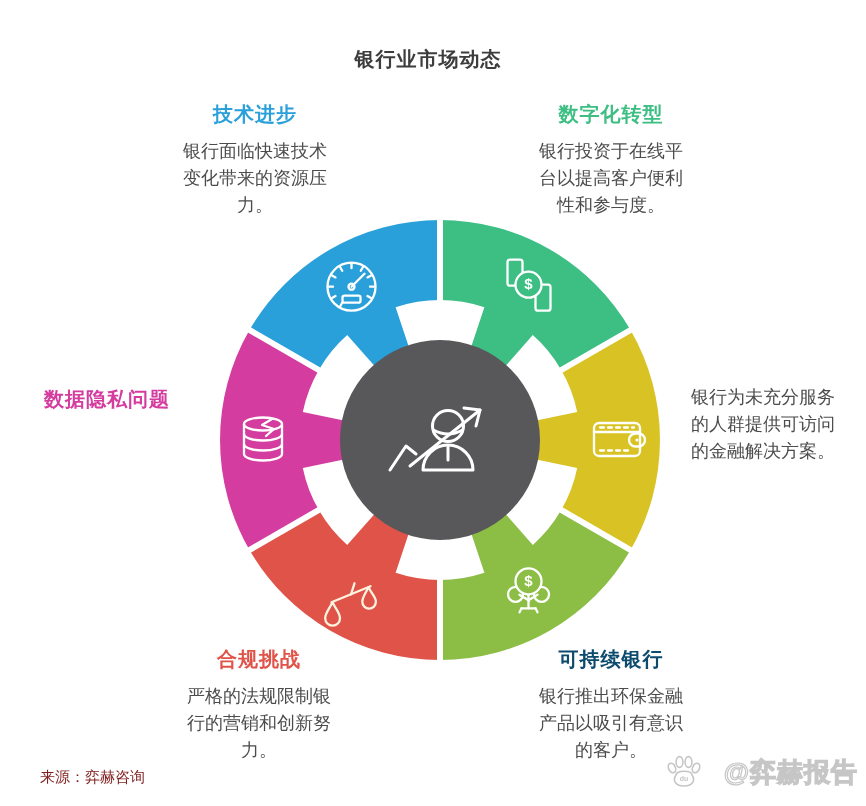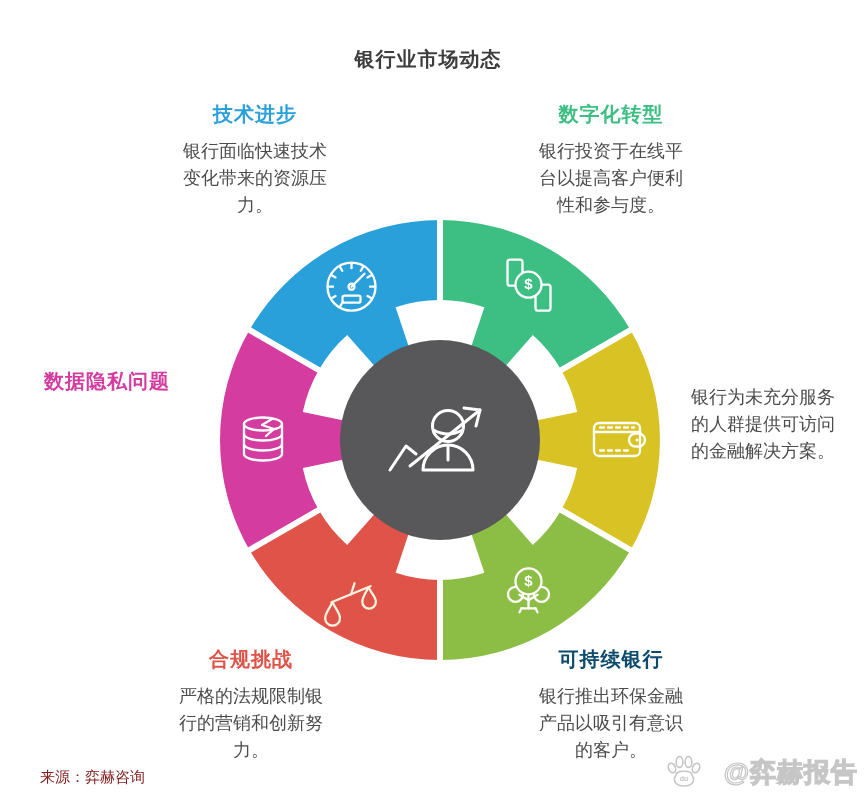--- a/index.html
+++ b/index.html
@@ -11,22 +11,22 @@
   .title{
     position:absolute;left:0;top:46px;width:856px;text-align:center;
     font-size:20px;font-weight:bold;color:#3d3d3d;letter-spacing:1px;
   }
   .section{position:absolute;width:150px;text-align:center;}
   .section h3{margin:0 0 10px 0;font-size:20px;font-weight:bold;letter-spacing:1px;}
   .section p{margin:0;font-size:18px;line-height:27px;color:#4c4c4c;}
   .sec-tech{left:180px;top:101px;}
   .sec-digital{left:536px;top:101px;}
   .sec-inclusion{left:688px;top:384px;}
-  .sec-privacy{left:32px;top:368px;}
-  .sec-compliance{left:176px;top:646px;}
+  .sec-privacy{left:32px;top:386px;}
+  .sec-compliance{left:184px;top:646px;}
   .sec-sustainable{left:536px;top:646px;}
   .wheel-wrap{position:absolute;left:205px;top:205px;width:470px;height:470px;}
   .source-note{position:absolute;left:40px;top:768px;font-size:15px;color:#7f1d1d;}
   .watermark{
     position:absolute;right:8px;top:752px;display:flex;align-items:center;gap:20px;
   }
   .watermark-text{
     font-size:26px;font-weight:bold;color:transparent;
     -webkit-text-stroke:1.2px #c6c6c6;letter-spacing:1px;
   }

